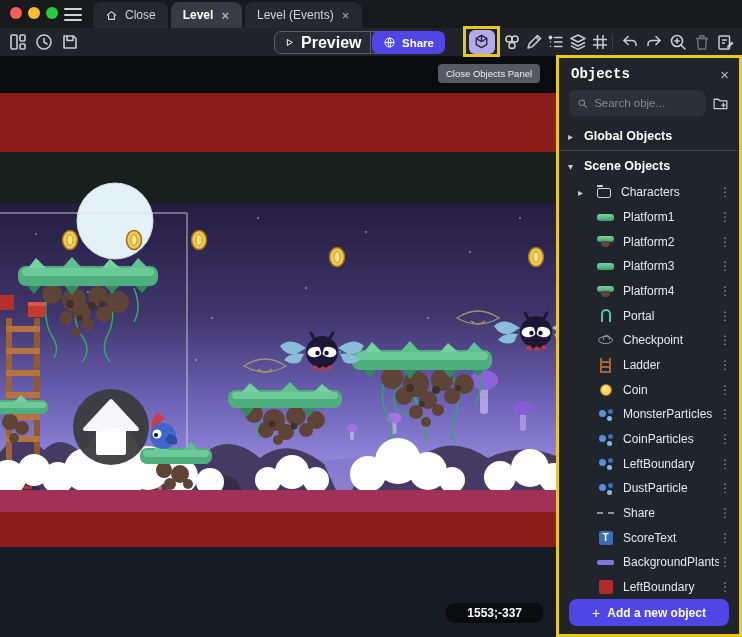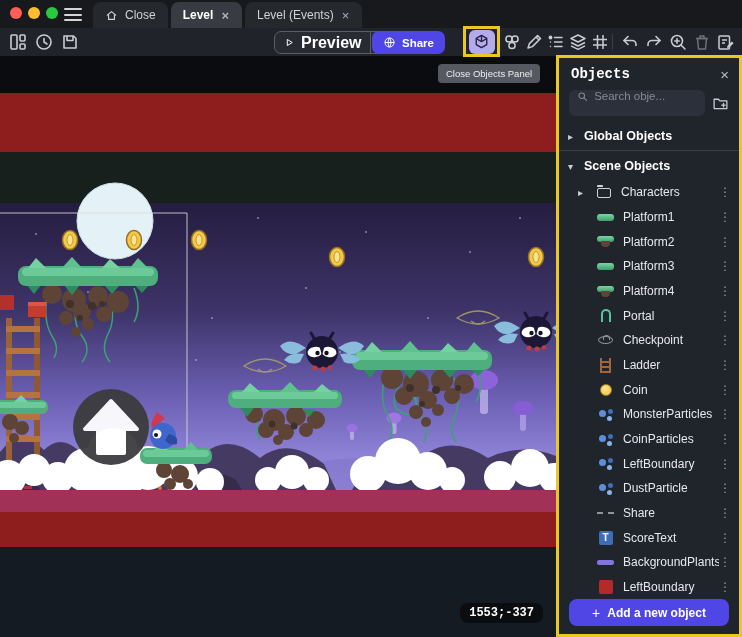--- a/index.html
+++ b/index.html
@@ -35,29 +35,29 @@
     padding:0 11px; background:#4f46e5; border-radius:7px; color:#fff; font-size:11.5px; font-weight:700; cursor:pointer; }
   .hl-box { position:absolute; left:463px; top:26px; width:37px; height:31px; border:3px solid #eac81e;
     display:flex; align-items:center; justify-content:center; z-index:30; }
   .cube-btn { width:26px; height:24px; background:#b5abeb; border-radius:6px; display:flex; align-items:center; justify-content:center; cursor:pointer; }
   
   .tooltip { position:absolute; left:438px; top:64px; background:#56595f; color:#eceef0; font-size:9.5px;
     padding:4px 8px; border-radius:4px; z-index:40; white-space:nowrap; }
   
   .canvas { position:absolute; left:0; top:56px; width:556px; height:581px; background:#0a0c0f; overflow:hidden; }
   .coords { position:absolute; right:13px; top:547px; background:rgba(10,10,12,.82); color:#fff; font-size:12px;
-    font-weight:700; padding:3px 9px; border-radius:8px;font-family:Liberation Mono, monospace; }
+    font-weight:700; padding:3px 21px; border-radius:8px; }
   
   .panel { position:absolute; right:0; top:55px; width:186px; height:582px; background:#20242b;
     border:3px solid #eac81e; display:flex; flex-direction:column; z-index:20; }
   .panel-head { display:flex; align-items:center; justify-content:space-between; padding:8px 10px 6px 12px; }
   .panel-title { color:#fff; font-size:14px; font-weight:700;font-family:Liberation Mono, monospace; }
   .panel-close { color:#b9bdc3; font-size:15px; cursor:pointer; line-height:1; }
   .search-row { display:flex; align-items:center; gap:7px; padding:2px 10px 8px 10px; }
-  .search-box { flex:1; height:26px; background:#2b303a; border-radius:6px; display:flex; align-items:flex-start; gap:6px; padding:0 8px; }
+  .search-box { flex:1; height:26px; background:#2b303a; border-radius:6px; display:flex; align-items:center; gap:6px; padding:0 8px; }
   .search-box input { background:transparent; border:none; outline:none; color:#dfe2e6; font-size:11.5px; width:100%; font-family:inherit; }
   .search-box input::placeholder { color:#858b94; }
   .sec-row { height:24px; display:flex; align-items:center; gap:7px; padding-left:9px; cursor:pointer; }
   .tri { color:#c9ccd1; font-size:10px; width:9px; }
   .sec-label { color:#fff; font-size:12.5px; font-weight:700; }
   .divider { height:1px; background:#3a3f48; margin:2px 0 3px 0; }
   .obj-list { flex:1; overflow:hidden; display:flex; flex-direction:column; padding-top:2px; }
   .obj-row { height:25px; display:flex; align-items:center; padding:0 8px 0 37px; cursor:pointer; }
   .obj-row.folder-row { padding-left:19px; gap:7px; }
   .obj-ico { width:19px; display:flex; align-items:center; justify-content:center; margin-right:8px; flex:0 0 19px; }

